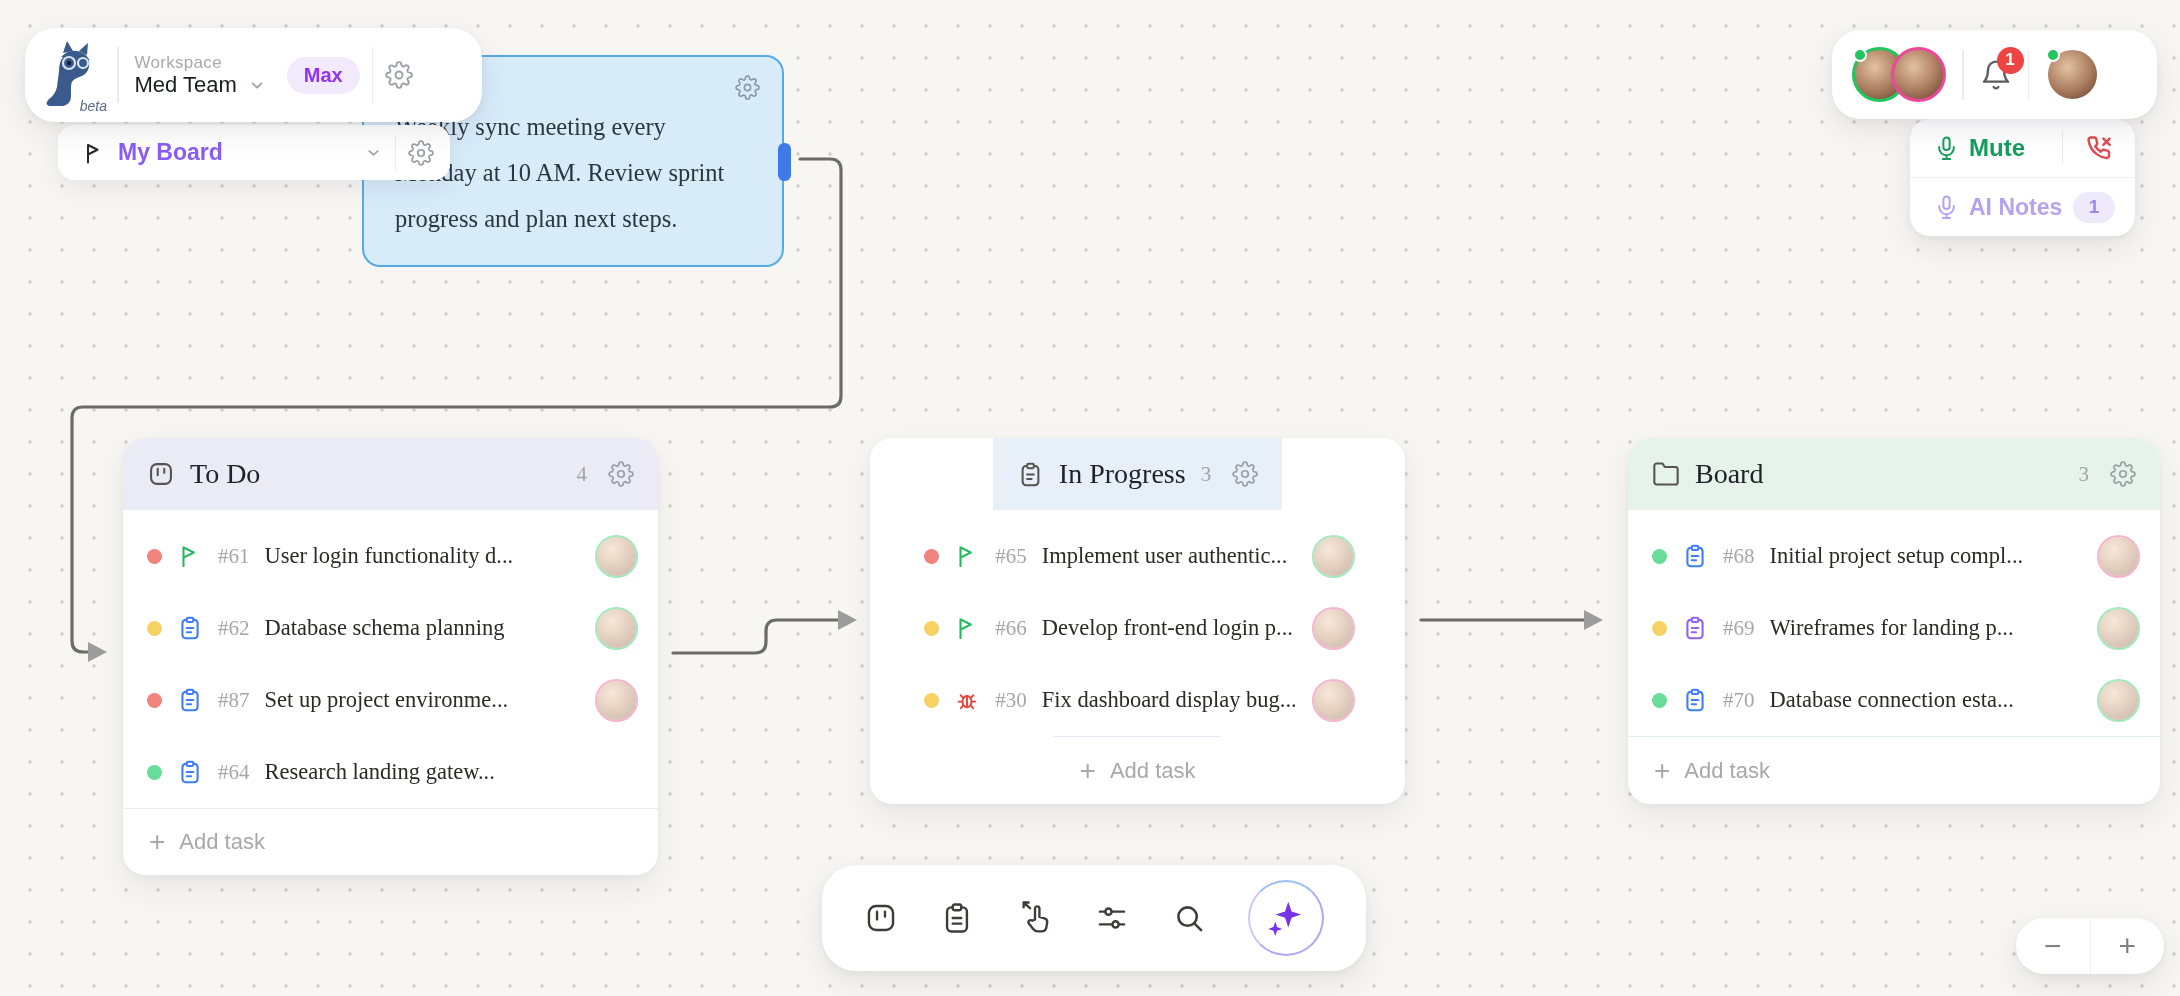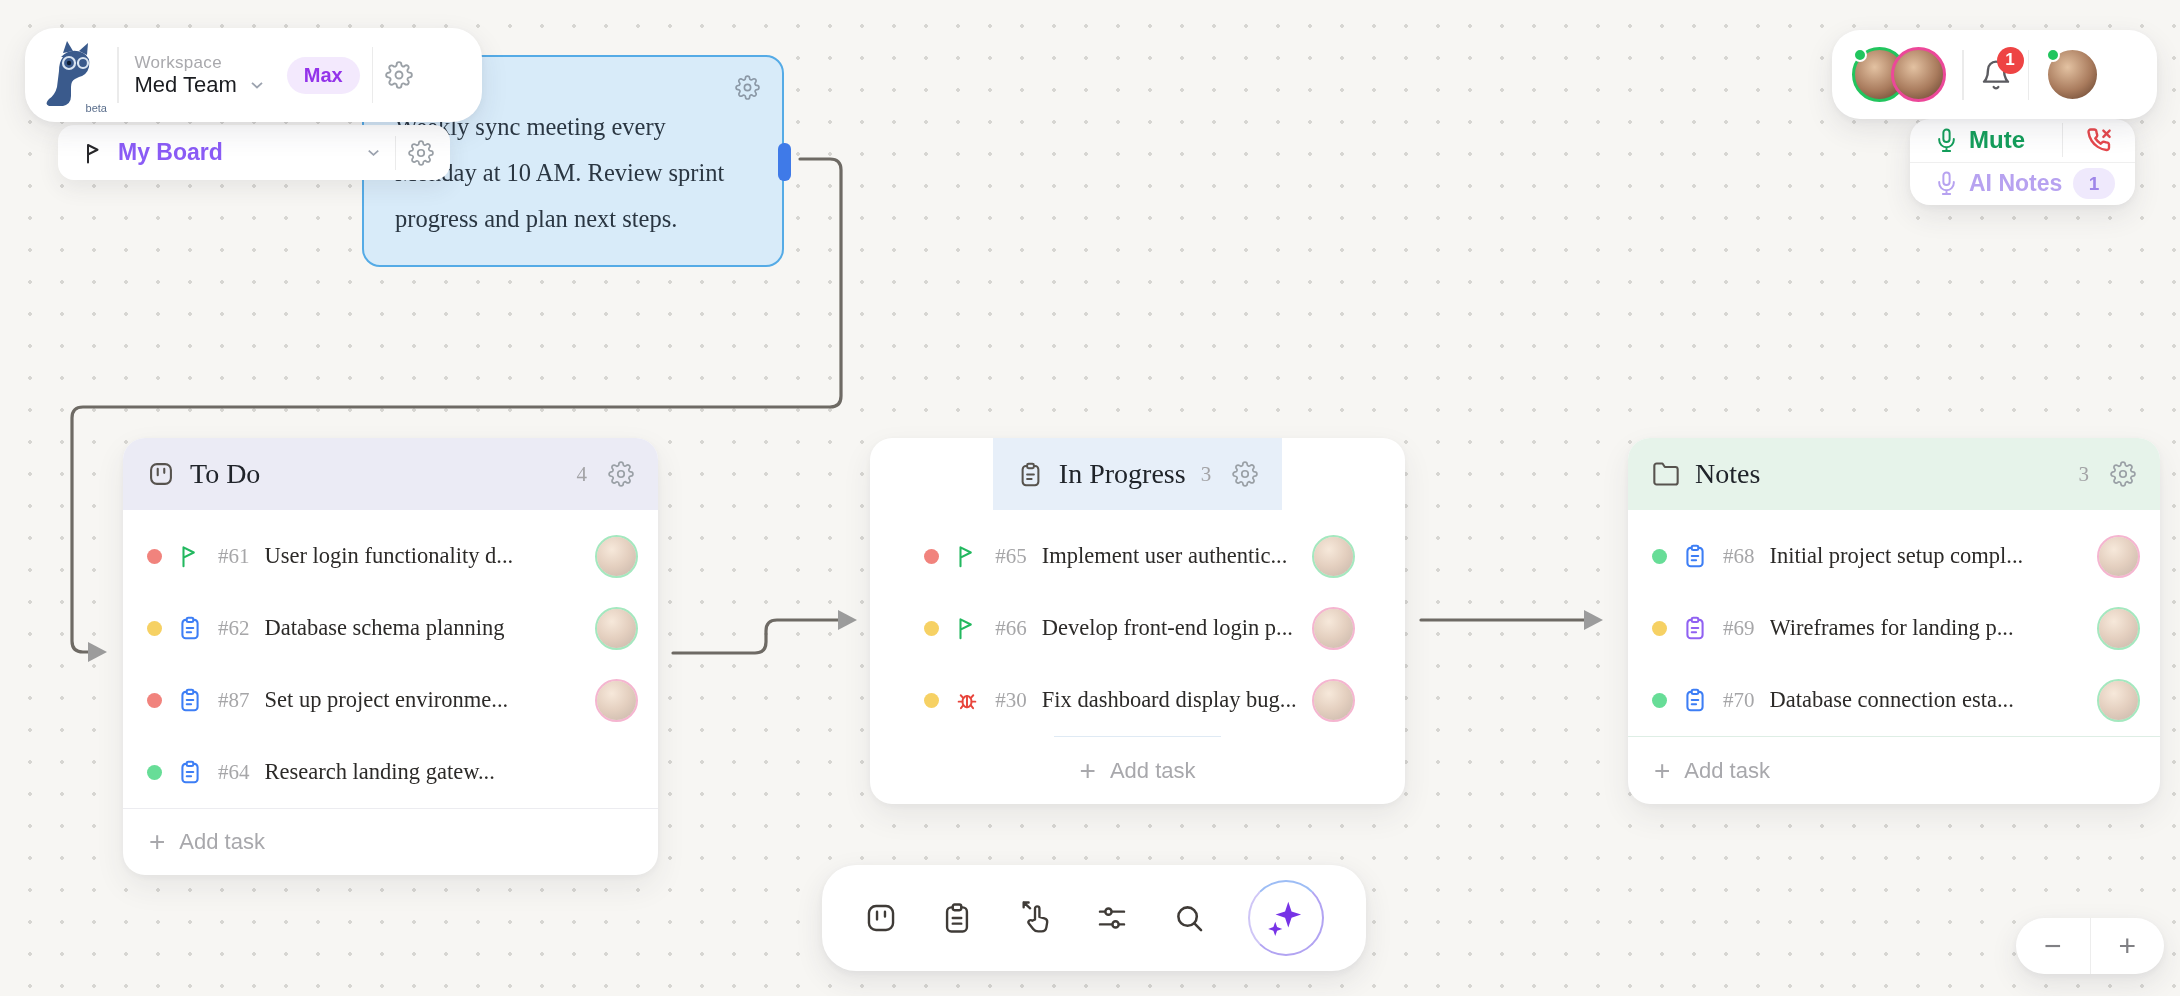--- a/index.html
+++ b/index.html
@@ -99,21 +99,21 @@
   .hav .pdot { position: absolute; left: -2px; top: -2px; width: 14px; height: 14px; border-radius: 50%;
     background: #22c55e; border: 2.5px solid #fff; }
   .hav.overlap { margin-left: -16px; }
   .presence-panel .vdiv { height: 50px; margin: 0 16px; }
   .bell-wrap { position: relative; color: #5b5b60; }
   .bell-badge { position: absolute; right: -12px; top: -12px; min-width: 27px; height: 27px; border-radius: 14px;
     background: #ee4444; color: #fff; font-size: 17px; font-weight: bold;
     display: flex; align-items: center; justify-content: center; padding: 0 6px; }
 
   
-  .call-panel { left: 1910px; top: 119px; width: 225px; height: 86px; z-index: 6; border-radius: 20px;
+  .call-panel { left: 1910px; top: 119px; width: 225px; height: 117px; z-index: 6; border-radius: 20px;
     display: flex; flex-direction: column; overflow: hidden; }
   .call-row { flex: 1; display: flex; align-items: center; padding: 0 0 0 24px; }
   .call-row.top { border-bottom: 1.5px solid #efefef; }
   .mute-label { font-size: 24px; font-weight: bold; color: #149e5b; margin-left: 10px; flex: 1; }
   .call-row .vdiv { height: 34px; margin-right: 0; }
   .endcall-cell { width: 72px; display: flex; align-items: center; justify-content: center; color: #e5484d; }
   .ainotes-label { font-size: 23px; font-weight: bold; color: #b7a2f0; margin-left: 10px; flex: 1; }
   .ainotes-badge { width: 42px; height: 31px; border-radius: 16px; background: #efe9fc; color: #9f86e8;
     font-size: 19px; font-weight: bold; display: flex; align-items: center; justify-content: center;
     margin-right: 20px; }
@@ -125,21 +125,21 @@
   .ai-ring { width: 76px; height: 76px; border-radius: 50%; display: flex; align-items: center; justify-content: center;
     border: 2.5px solid #b2a4f2; border-top-color: #9dbdf5; border-left-color: #cfc6f6; background: #fff; }
 
   
   .zoom-pill { left: 2016px; top: 918px; width: 148px; height: 56px; z-index: 7; border-radius: 28px;
     display: flex; overflow: hidden; }
   .zoom-btn { flex: 1; display: flex; align-items: center; justify-content: center;
     font-size: 30px; color: #808084; font-weight: 300; }
   .zoom-btn.minus { border-right: 1.5px solid #ededed; }
 
-  .beta { font-size: 11px; color: #5a6e8c; position: absolute; right: -2px; bottom: -2px; }
+  .beta { font-size: 14px; font-style: italic; color: #5a6e8c; position: absolute; right: -2px; bottom: -2px; }
   .logo-wrap { position: relative; width: 64px; height: 74px; flex: 0 0 64px; margin-left: 6px; }
 </style>
 </head>
 <body>
 
 <div class="dotgrid"></div>
 
 <svg id="connectors" width="2180" height="996" viewBox="0 0 2180 996">
   <g fill="none" stroke="#6e6a64" stroke-width="3.2" stroke-linecap="round">
     <path d="M800 159 H830 Q841 159 841 170 V396 Q841 407 830 407 H83 Q72 407 72 418 V641 Q72 652 83 652 H88"></path>
@@ -359,21 +359,21 @@
   </div>
 </div>
 
 <div class="column col-done">
   <div class="col-header">
     <span>
       <svg width="28" height="28" viewBox="0 0 24 24" fill="none" stroke="currentColor" stroke-width="1.8" stroke-linejoin="round">
           <path d="M22 19a2 2 0 0 1-2 2H4a2 2 0 0 1-2-2V5a2 2 0 0 1 2-2h5l2 3h9a2 2 0 0 1 2 2z"></path>
         </svg>
     </span>
-    <span class="col-title">Notes</span>
+    <span class="col-title">Board</span>
     <span class="col-count">3</span>
     <span class="icon-btn">
       <svg width="26" height="26" viewBox="0 0 24 24" fill="none" stroke="currentColor" stroke-width="1.6">
           <circle cx="12" cy="12" r="3"></circle>
           <path d="M19.4 15a1.65 1.65 0 0 0 .33 1.82l.06.06a2 2 0 0 1 0 2.83 2 2 0 0 1-2.83 0l-.06-.06a1.65 1.65 0 0 0-1.82-.33 1.65 1.65 0 0 0-1 1.51V21a2 2 0 0 1-2 2 2 2 0 0 1-2-2v-.09A1.65 1.65 0 0 0 9 19.4a1.65 1.65 0 0 0-1.82.33l-.06.06a2 2 0 0 1-2.83 0 2 2 0 0 1 0-2.83l.06-.06a1.65 1.65 0 0 0 .33-1.82 1.65 1.65 0 0 0-1.51-1H3a2 2 0 0 1-2-2 2 2 0 0 1 2-2h.09A1.65 1.65 0 0 0 4.6 9a1.65 1.65 0 0 0-.33-1.82l-.06-.06a2 2 0 0 1 0-2.83 2 2 0 0 1 2.83 0l.06.06a1.65 1.65 0 0 0 1.82.33H9a1.65 1.65 0 0 0 1-1.51V3a2 2 0 0 1 2-2 2 2 0 0 1 2 2v.09a1.65 1.65 0 0 0 1 1.51 1.65 1.65 0 0 0 1.82-.33l.06-.06a2 2 0 0 1 2.83 0 2 2 0 0 1 0 2.83l-.06.06a1.65 1.65 0 0 0-.33 1.82V9a1.65 1.65 0 0 0 1.51 1H21a2 2 0 0 1 2 2 2 2 0 0 1-2 2h-.09a1.65 1.65 0 0 0-1.51 1z"></path>
         </svg>
     </span>
   </div>
   <div class="tasks">
     <div class="task-row">

